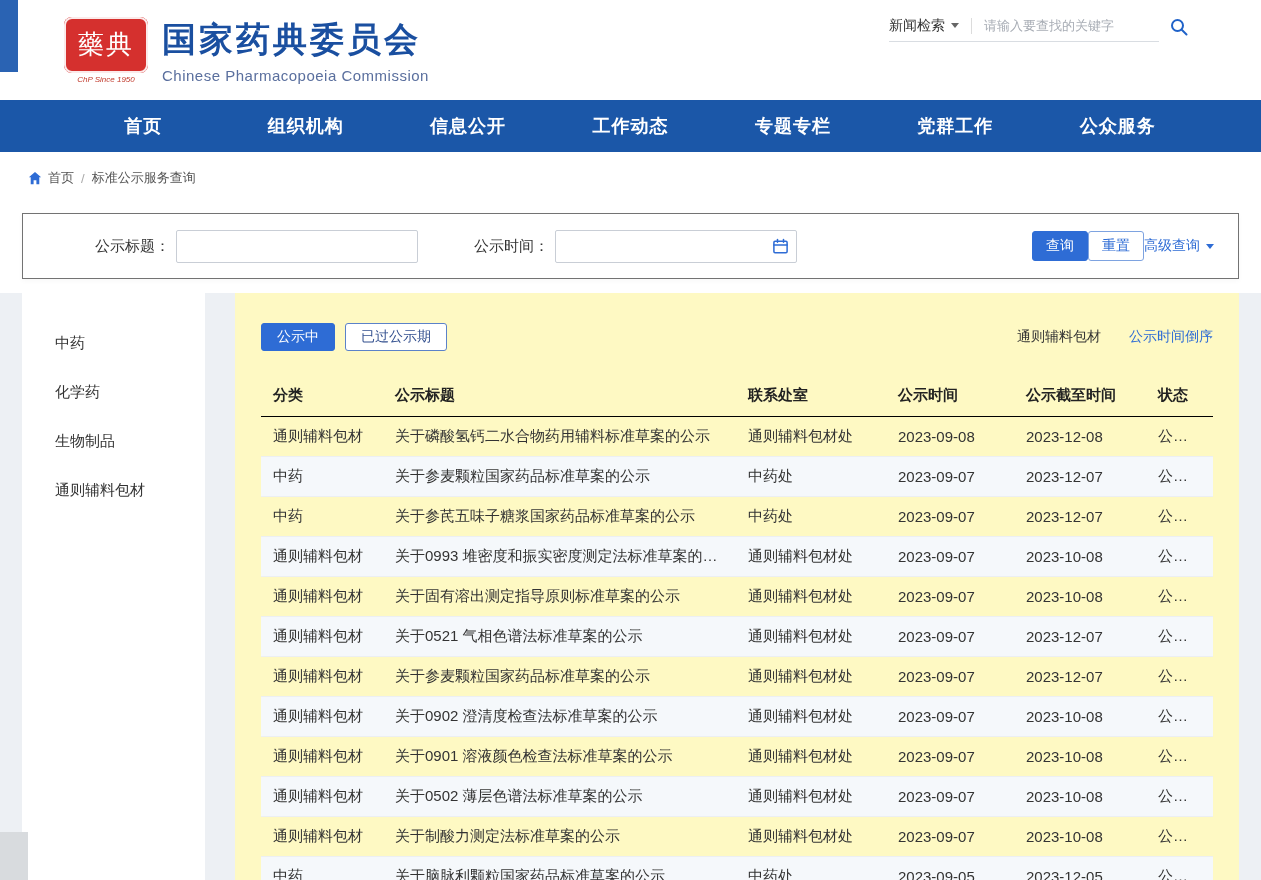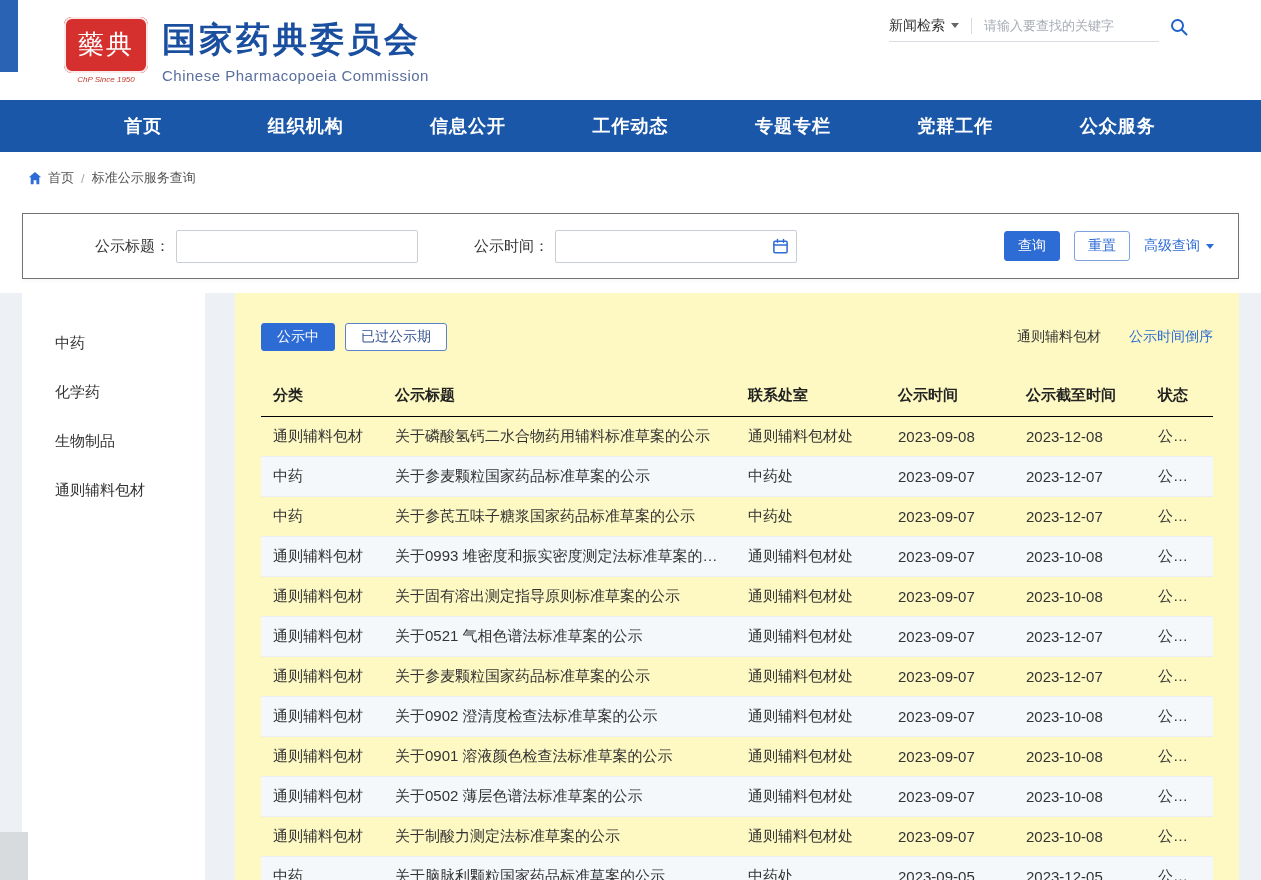--- a/index.html
+++ b/index.html
@@ -62,21 +62,21 @@
     display:flex;align-items:center;padding:0 24px;flex-shrink:0;
     box-shadow:0 2px 5px rgba(0,0,0,.03);
   }
   .filter-label{font-size:15px;color:#333;white-space:nowrap;}
   .lbl-title{margin-left:48px;}
   .lbl-time{margin-left:56px;}
   .filter-input{width:242px;height:33px;border:1px solid #c9ced6;border-radius:2px;padding:0 9px;font-size:14px;color:#333;outline:none;margin-left:6px;}
   .date-wrap{position:relative;margin-left:6px;}
   .date-wrap .filter-input{margin-left:0;padding-right:32px;width:242px;}
   .calendar-icon{position:absolute;right:8px;top:8px;cursor:pointer;}
-  .filter-actions{margin-left:auto;display:flex;align-items:center;gap:14px;}
+  .filter-actions{margin-left:auto;display:flex;align-items:center;}
   .btn{height:30px;padding:0 13px;border-radius:3px;font-size:14px;cursor:pointer;font-family:inherit;}
   .btn-query{background:var(--link-blue);color:#fff;border:1px solid var(--link-blue);}
   .btn-reset{background:#fff;color:var(--link-blue);border:1px solid #7ea3e0;}
   .advanced-link{display:flex;align-items:center;gap:6px;color:var(--link-blue);font-size:14px;cursor:pointer;white-space:nowrap;}
   .advanced-link .caret-down{border-top-color:var(--link-blue);}
 
   
   .content-area{margin-top:14px;background:#edf0f4;padding:0 22px;display:flex;gap:30px;flex:1;overflow:hidden;align-items:stretch;}
   .sidebar{width:183px;flex-shrink:0;background:#fff;padding-top:26px;}
   .side-item{padding:15px 0 15px 33px;font-size:15px;color:#333;cursor:pointer;}

